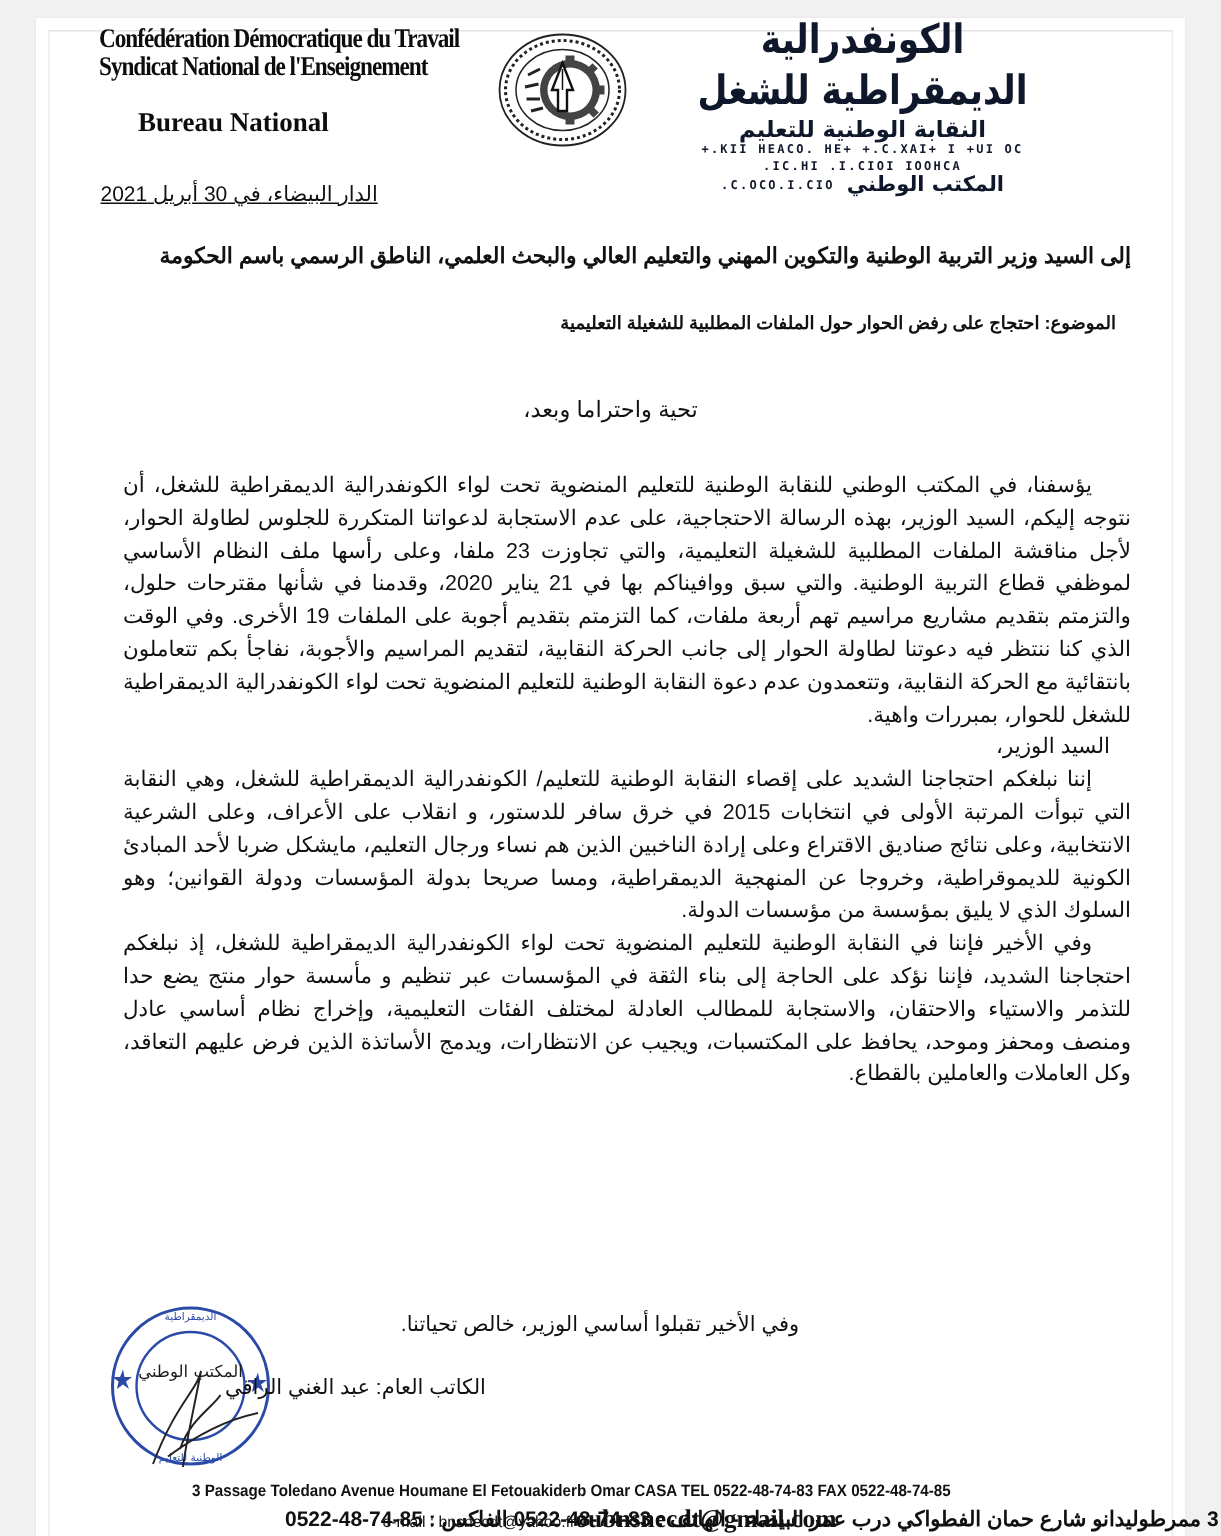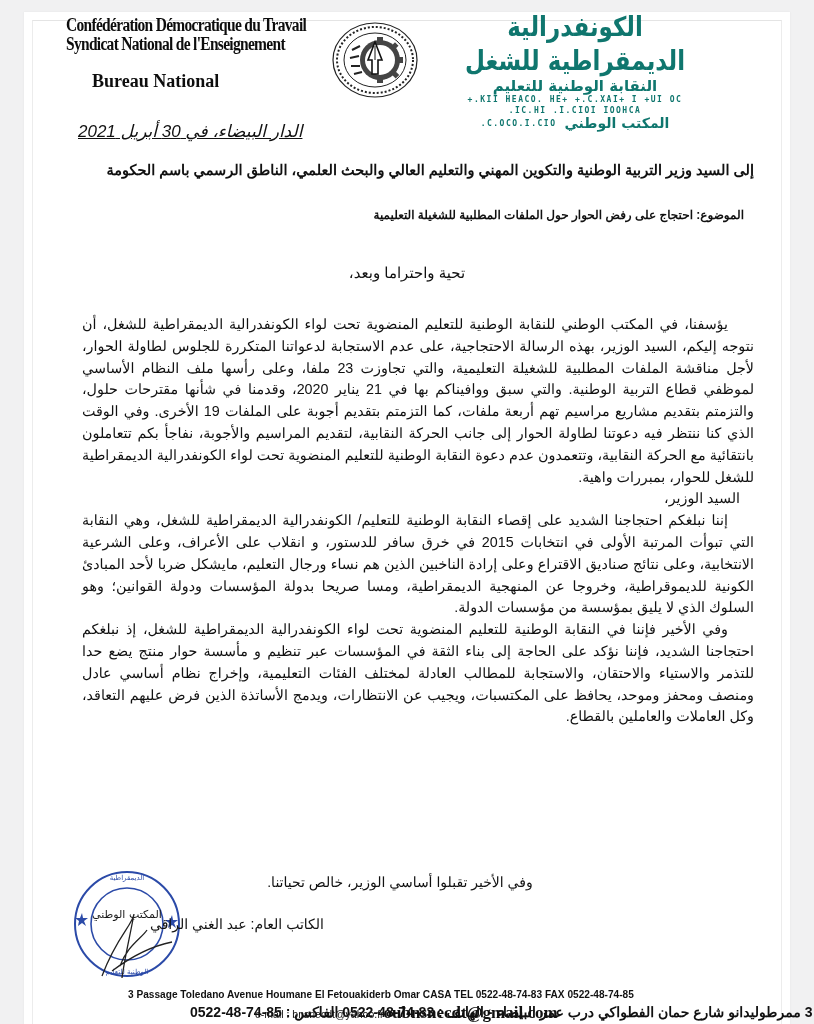--- a/index.html
+++ b/index.html
@@ -25,35 +25,35 @@
     font-family: "Liberation Serif", serif; line-height: 19px; color: #0d0d0d;
   }
   .hdr-fr .l1, .hdr-fr .l2 {
     font-size: 18px; font-weight: bold; letter-spacing: -0.8px;
     transform: scaleX(0.86); transform-origin: left center; white-space: nowrap; display: block;
   }
   .hdr-fr .l3 { font-size: 18px; font-weight: bold; padding-left: 26px; display: block; margin-top: 18px; }
   .emblem { position: absolute; left: 330px; top: 20px; width: 90px; height: 80px; }
   .hdr-ar {
     position: absolute; left: 440px; top: 10px; width: 270px; direction: rtl; text-align: center;
-    font-family: "DejaVu Sans", sans-serif; color: #0f766e;
+    font-family: "DejaVu Sans", sans-serif; color: #0f172a;
   }
   .hdr-ar .big { font-size: 27px; font-weight: bold; line-height: 34px; letter-spacing: -1px; transform: scaleX(0.85); display:block; }
   .hdr-ar .mid { font-size: 15px; font-weight: bold; line-height: 16px; display:block; }
   .hdr-ar .code {
     font-family: "DejaVu Sans Mono", monospace; font-size: 8px; font-weight: bold; letter-spacing: 1.5px;
     direction: ltr; line-height: 11px; display:block; white-space: nowrap;
   }
   .hdr-ar .office-row { display: flex; direction: ltr; justify-content: center; gap: 8px; align-items: center; line-height: 14px; }
   .hdr-ar .office { font-size: 14px; font-weight: bold; direction: rtl; }
 
   
   .date {
-    position: absolute; left: 78px; top: 121px; font-size: 17px; direction: rtl;
-    text-decoration: underline; font-family: "Liberation Sans", sans-serif; font-style: italic;
+    position: absolute; left: 67px; top: 121px; font-size: 14px; direction: rtl;
+    text-decoration: underline; font-family: "Liberation Sans", sans-serif;
   }
   .addressee {
     position: absolute; left: 60px; width: 694px; top: 162px; direction: rtl; text-align: right;
     font-size: 14.5px; font-weight: bold; font-family: "Liberation Sans", sans-serif; white-space: nowrap;
   }
   .subject {
     position: absolute; right: 70px; top: 208px; direction: rtl;
     font-size: 12px; font-weight: bold; font-family: "Liberation Sans", sans-serif; white-space: nowrap;
   }
   .greeting {

